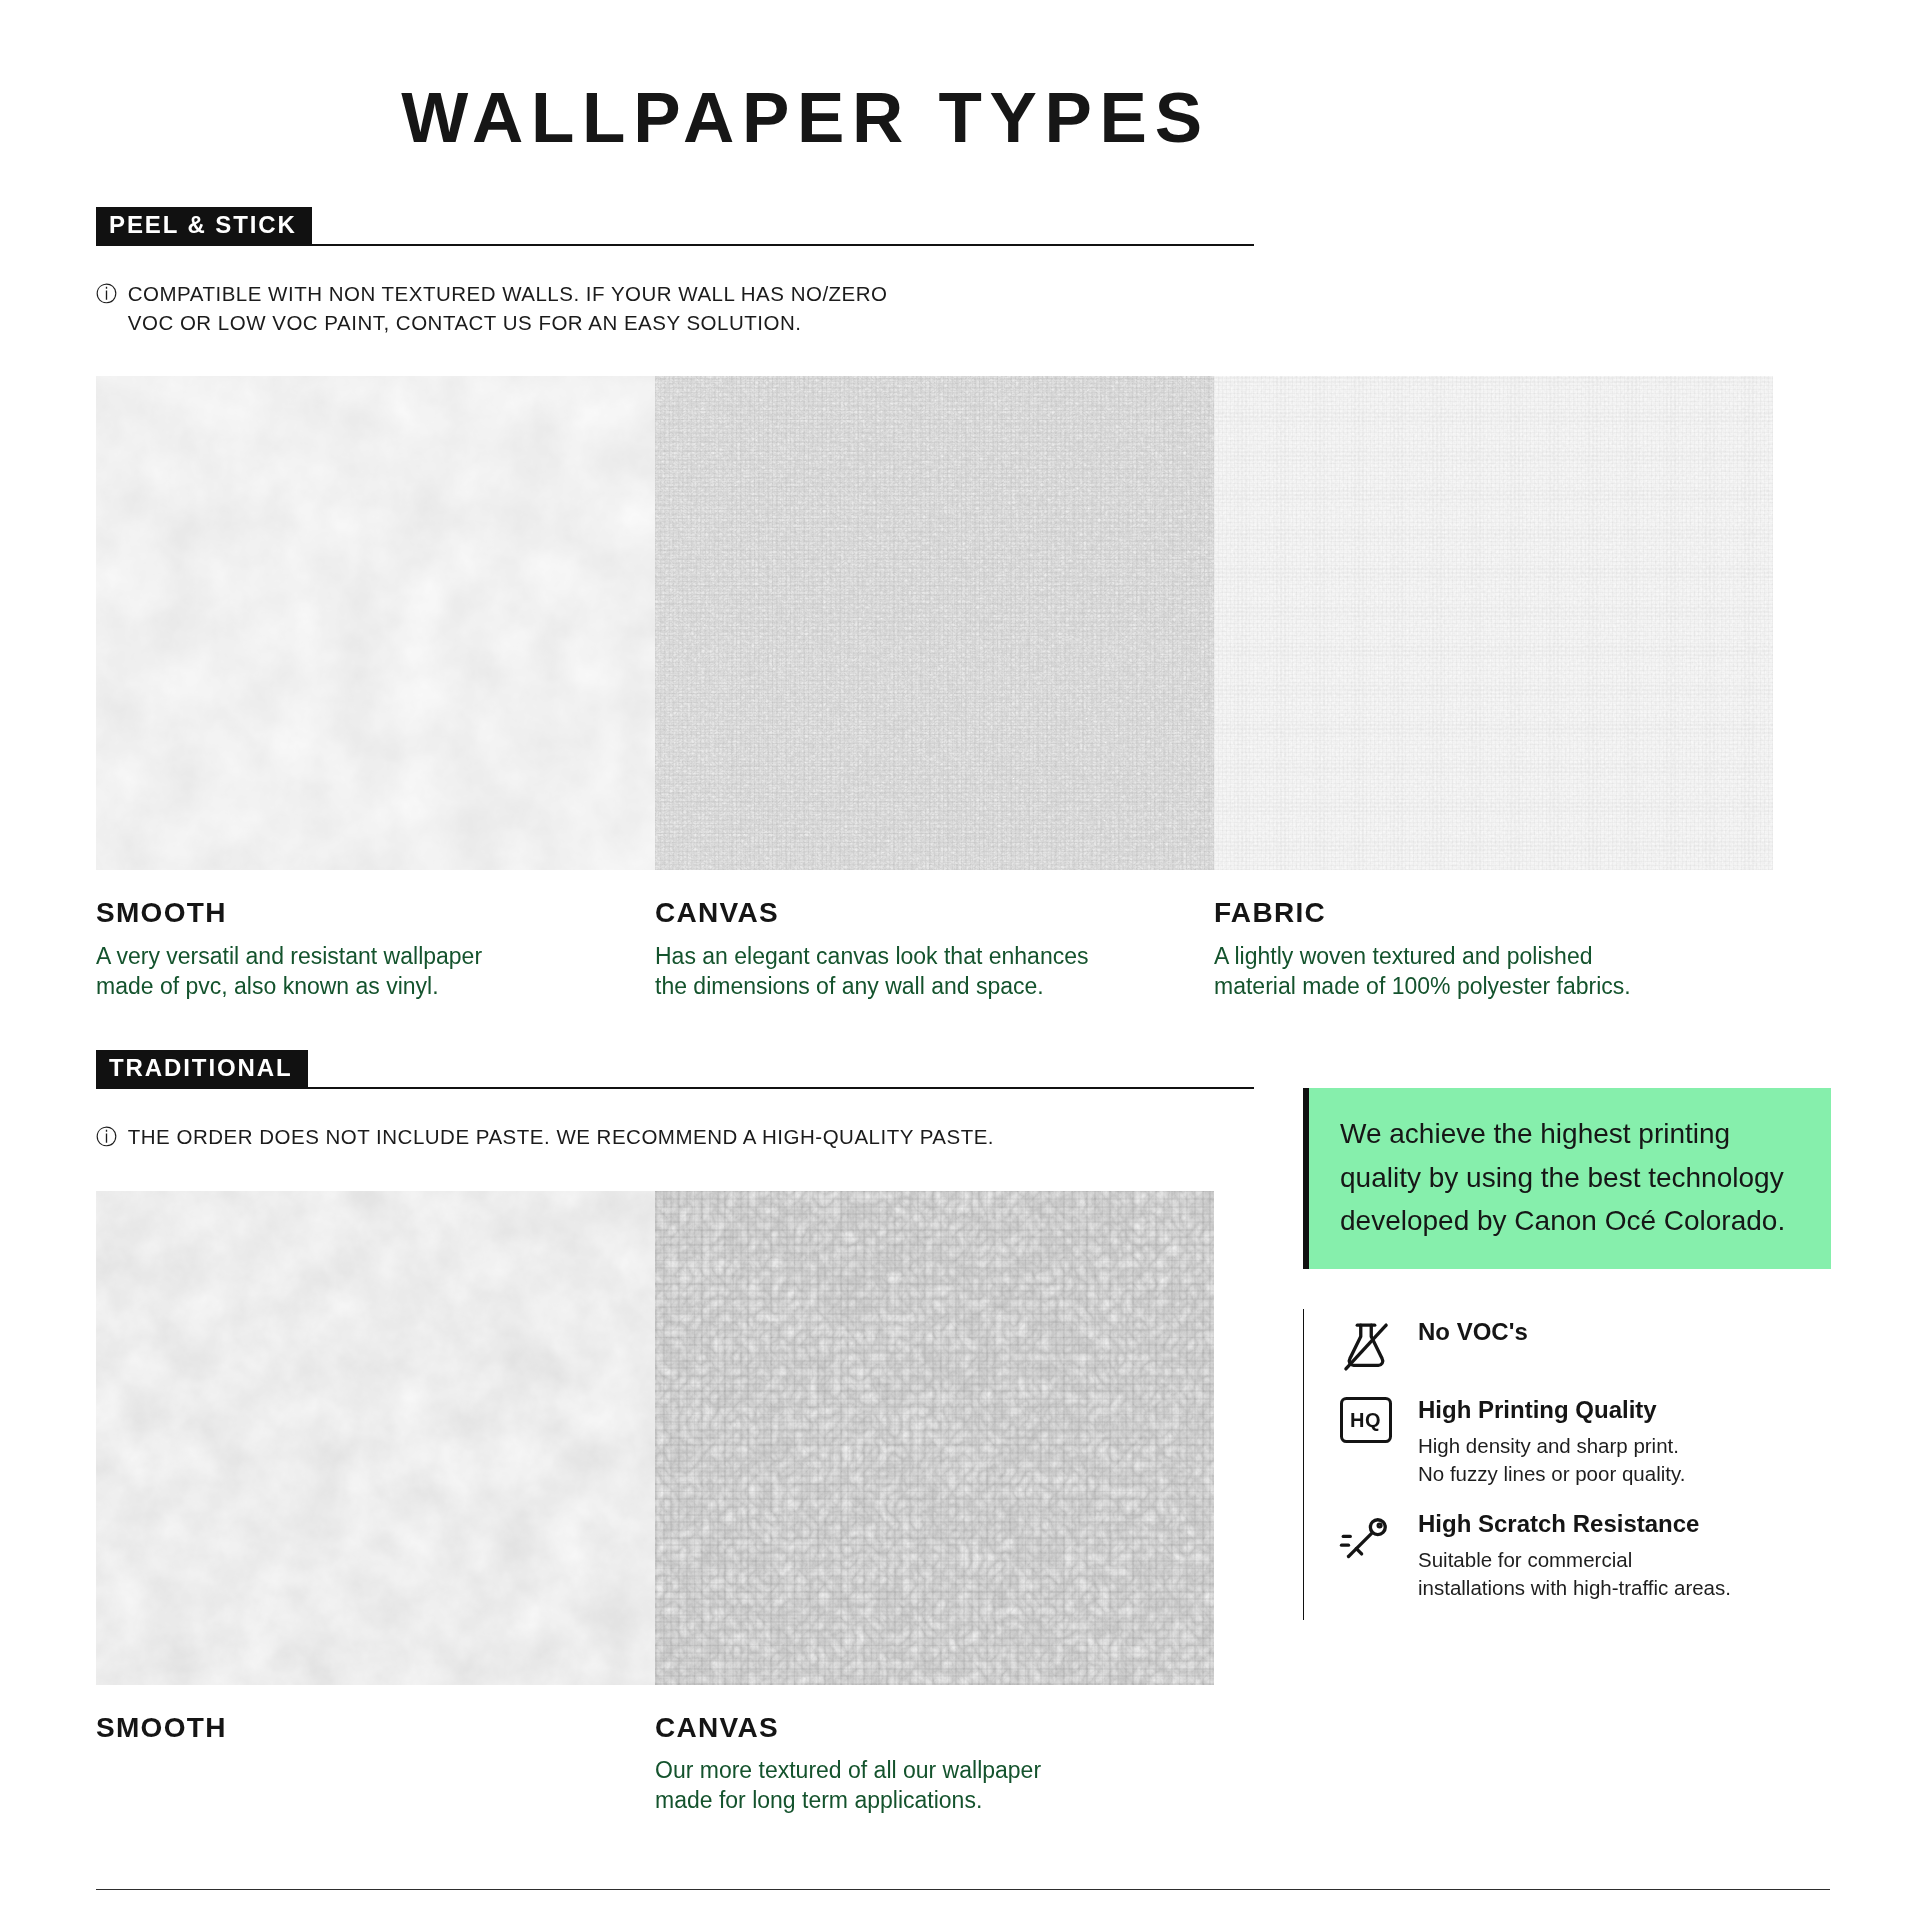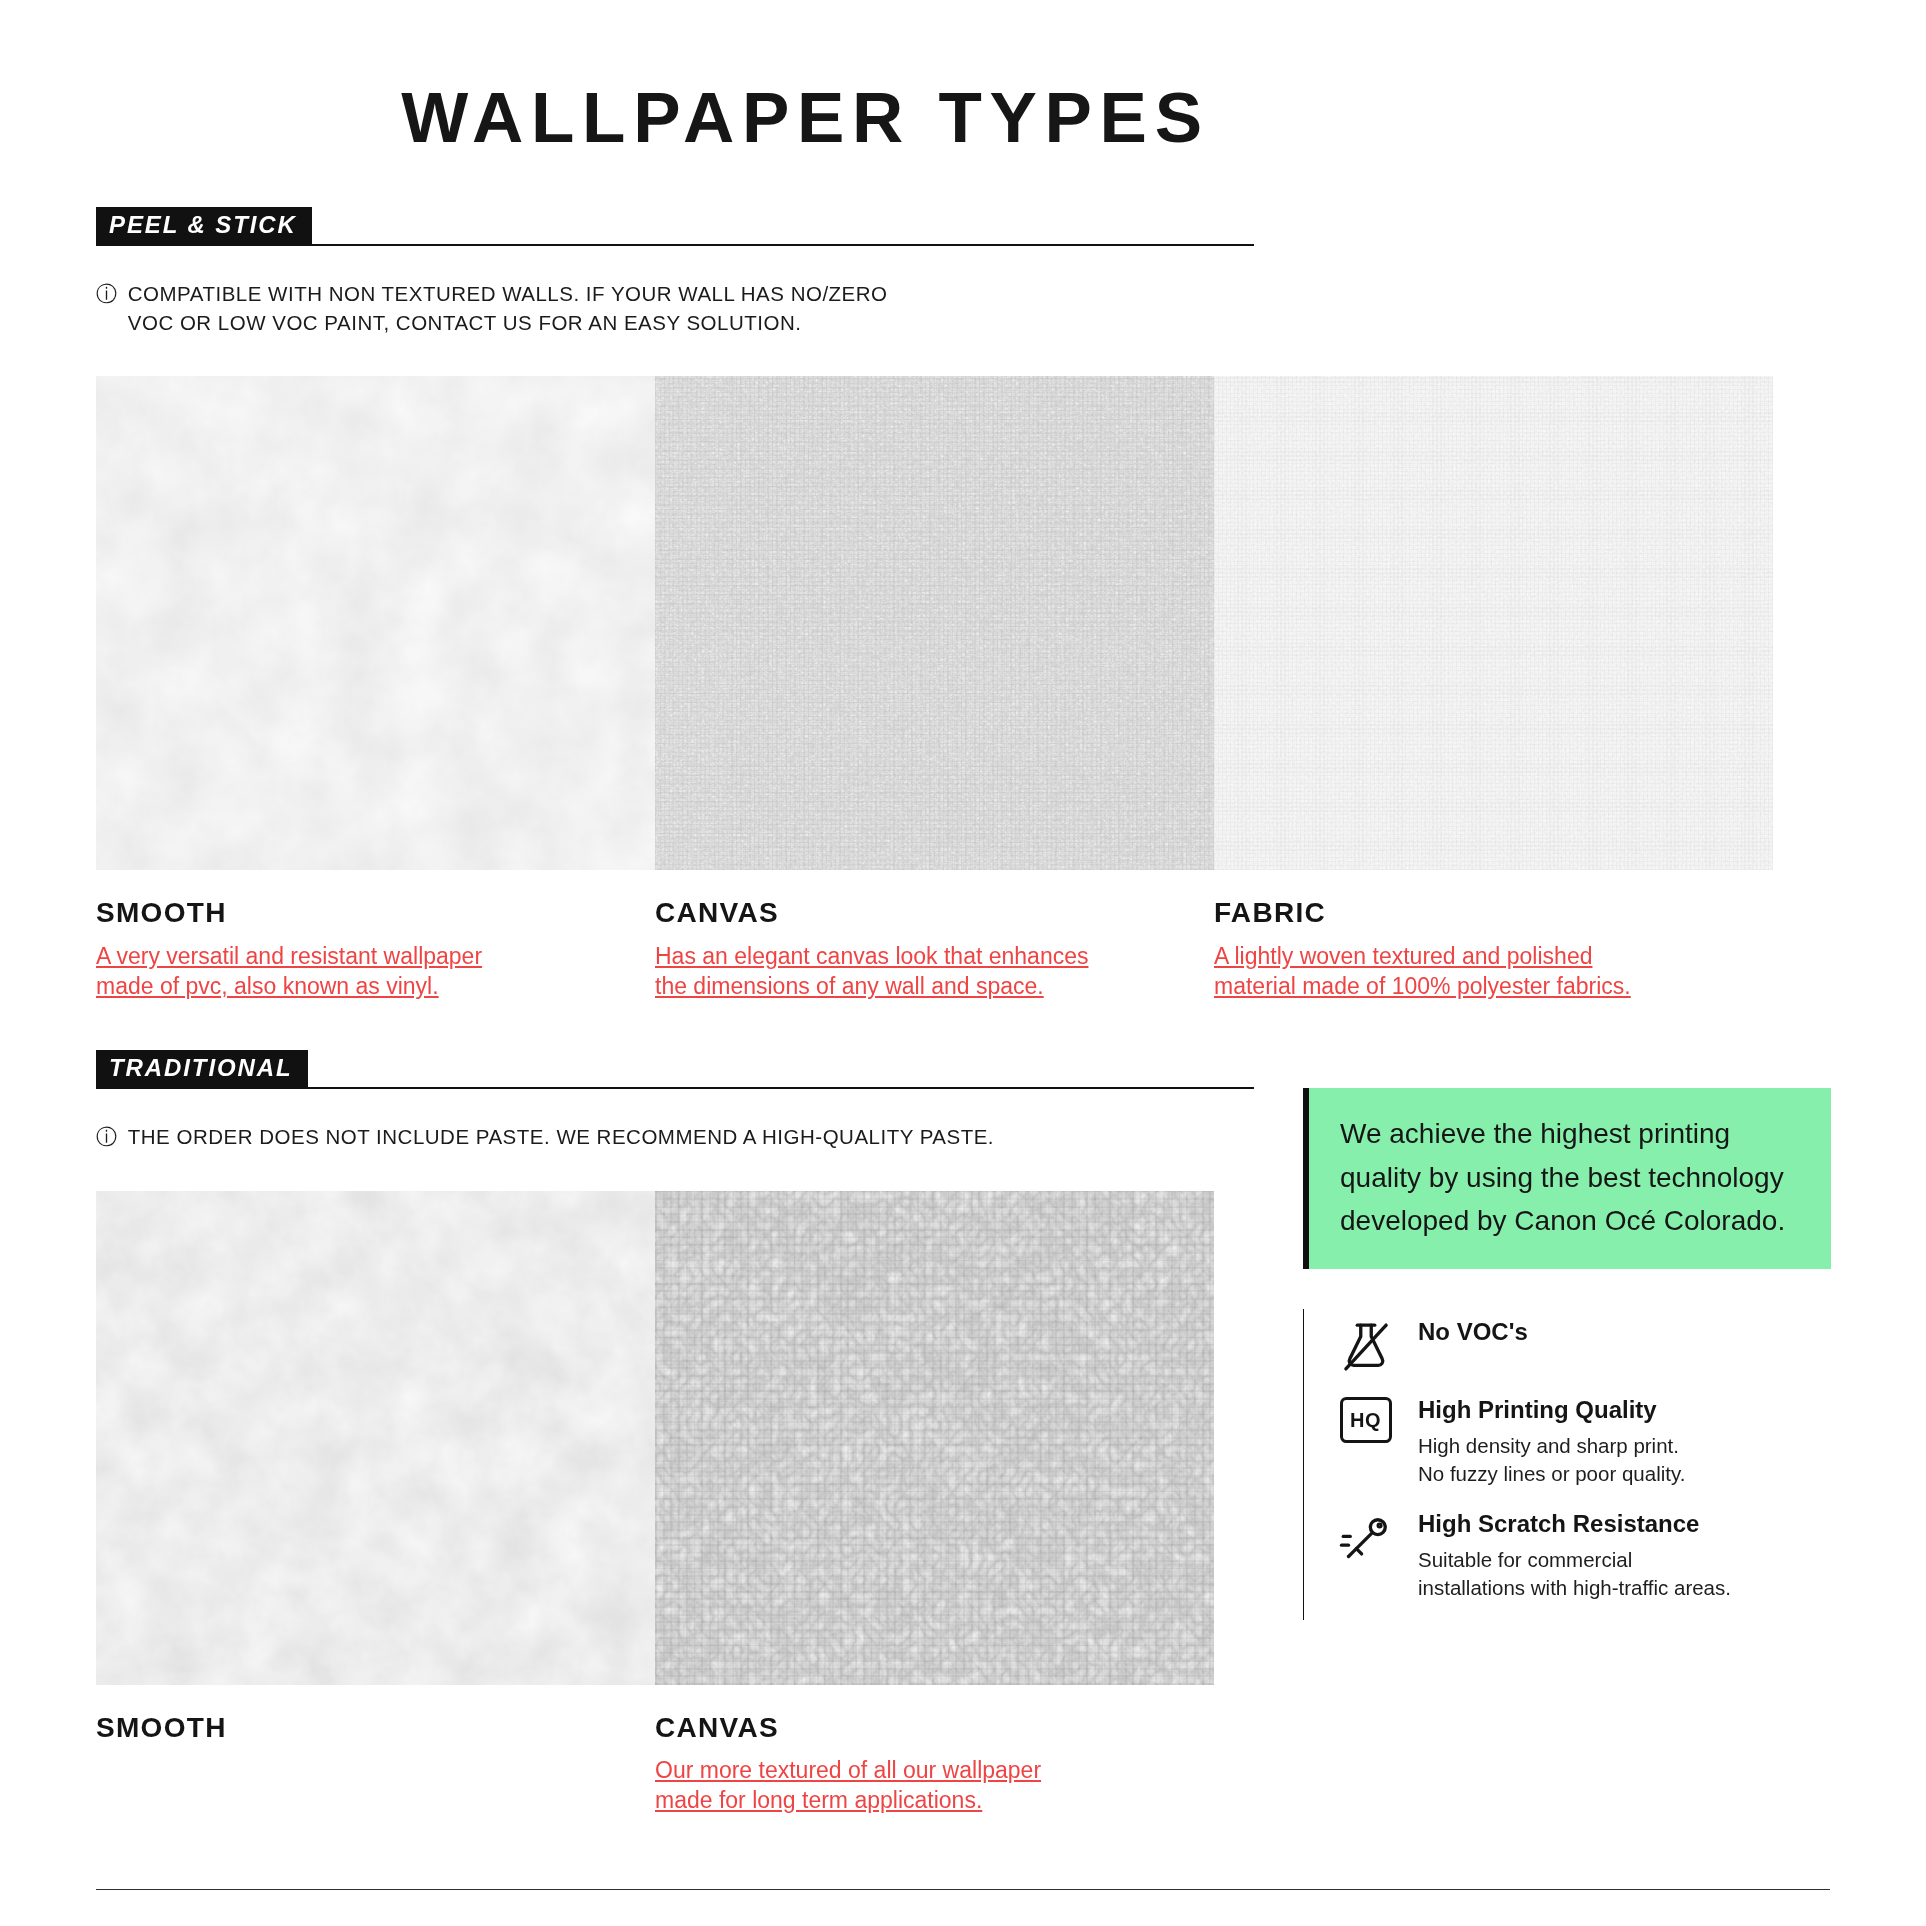--- a/index.html
+++ b/index.html
@@ -12,21 +12,21 @@
     letter-spacing: 7.7px; color: #161616;
   }
 
   .section { position: absolute; left: 96px; width: 1727px; }
   .section-peel { top: 207px; }
   .section-trad { top: 1050px; }
 
   .section-header { display: flex; align-items: flex-end; width: 1158px; }
   .section-label {
     background: #111; color: #fff; font-weight: 700; font-size: 24px;
-    letter-spacing: 1.9px; padding: 6.4px 15.4px 8.3px 13px; line-height: 1; font-style: italic;
+    letter-spacing: 1.9px; padding: 6.4px 15.4px 8.3px 13px; line-height: 1;
   }
   .section-rule { flex: 1; height: 0; border-bottom: 2.6px solid #111; }
 
   .note { display: flex; gap: 10.3px; margin-top: 33px; font-size: 20.5px; letter-spacing: 0.5px; color: #1b1b1b; }
   .info-glyph { font-size: 21px; line-height: 1.42; }
   .note-text { white-space: pre-line; line-height: 1.42; }
 
   .swatch-row { display: flex; margin-top: 39px; }
   .swatch-card { width: 559px; }
   .swatch-tex { position: relative; width: 559px; height: 494px; background: #f3f3f3; overflow: hidden; }
@@ -42,21 +42,21 @@
       repeating-linear-gradient(0deg, rgba(0,0,0,0.022) 0 1.3px, rgba(255,255,255,0) 1.3px 3.9px),
       repeating-linear-gradient(90deg, rgba(0,0,0,0.022) 0 1.3px, rgba(255,255,255,0) 1.3px 3.9px);
   }
   .weave-coarse {
     background-image:
       repeating-linear-gradient(0deg, rgba(0,0,0,0.045) 0 1.9px, rgba(255,255,255,0) 1.9px 7.7px),
       repeating-linear-gradient(90deg, rgba(0,0,0,0.045) 0 1.9px, rgba(255,255,255,0) 1.9px 7.7px);
   }
 
   .swatch-name { margin-top: 27px; font-size: 28px; font-weight: 700; letter-spacing: 1.3px; color: #151515; }
-  .swatch-desc { margin-top: 11.6px; font-size: 23px; line-height: 1.32; white-space: pre-line; color: #ef4444; text-decoration: underline; }
+  .swatch-desc { margin-top: 11.6px; font-size: 23px; line-height: 1.32; white-space: pre-line; color: #14532d; }
 
   .quality { position: absolute; left: 1303px; top: 1088px; width: 528px; }
   .statement {
     background: #86efac; border-left: 6.4px solid #111;
     padding: 24.4px 26px 26px 31px; font-size: 28px; line-height: 1.55;
     white-space: pre-line; color: #161616; box-sizing: border-box;
   }
   .features {
     margin-top: 40px; border-left: 1.9px solid #111;
     padding: 9px 0 16.7px 29.5px; display: flex; flex-direction: column; gap: 21px; justify-content: space-between;

